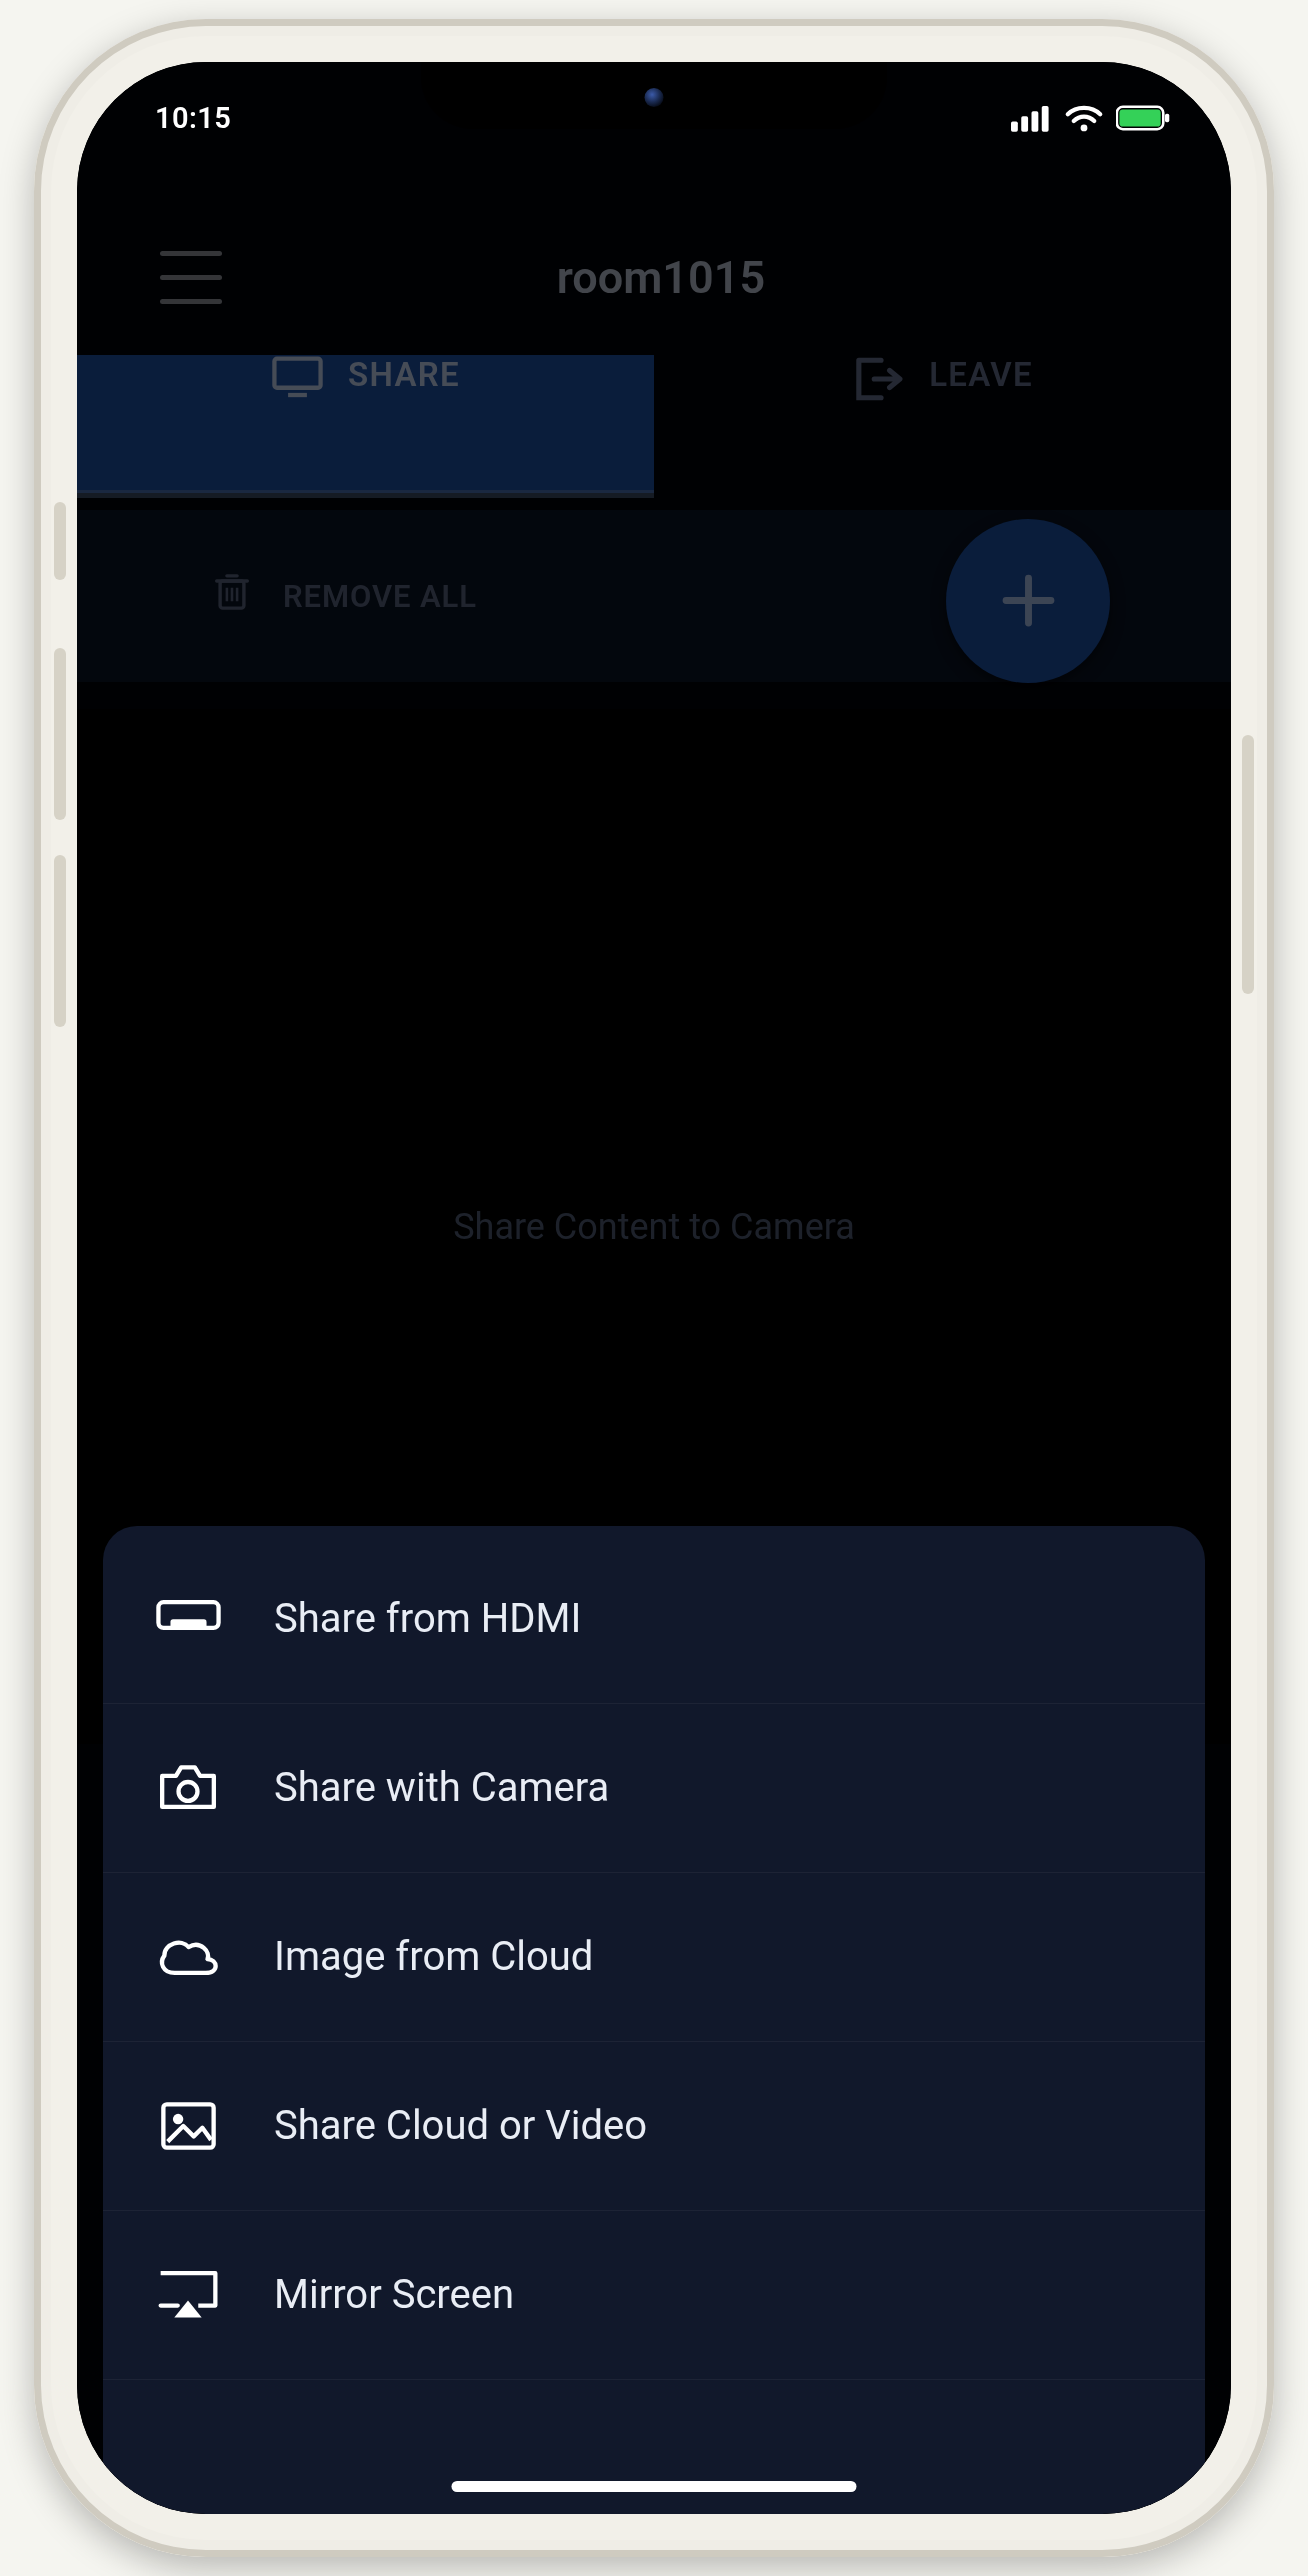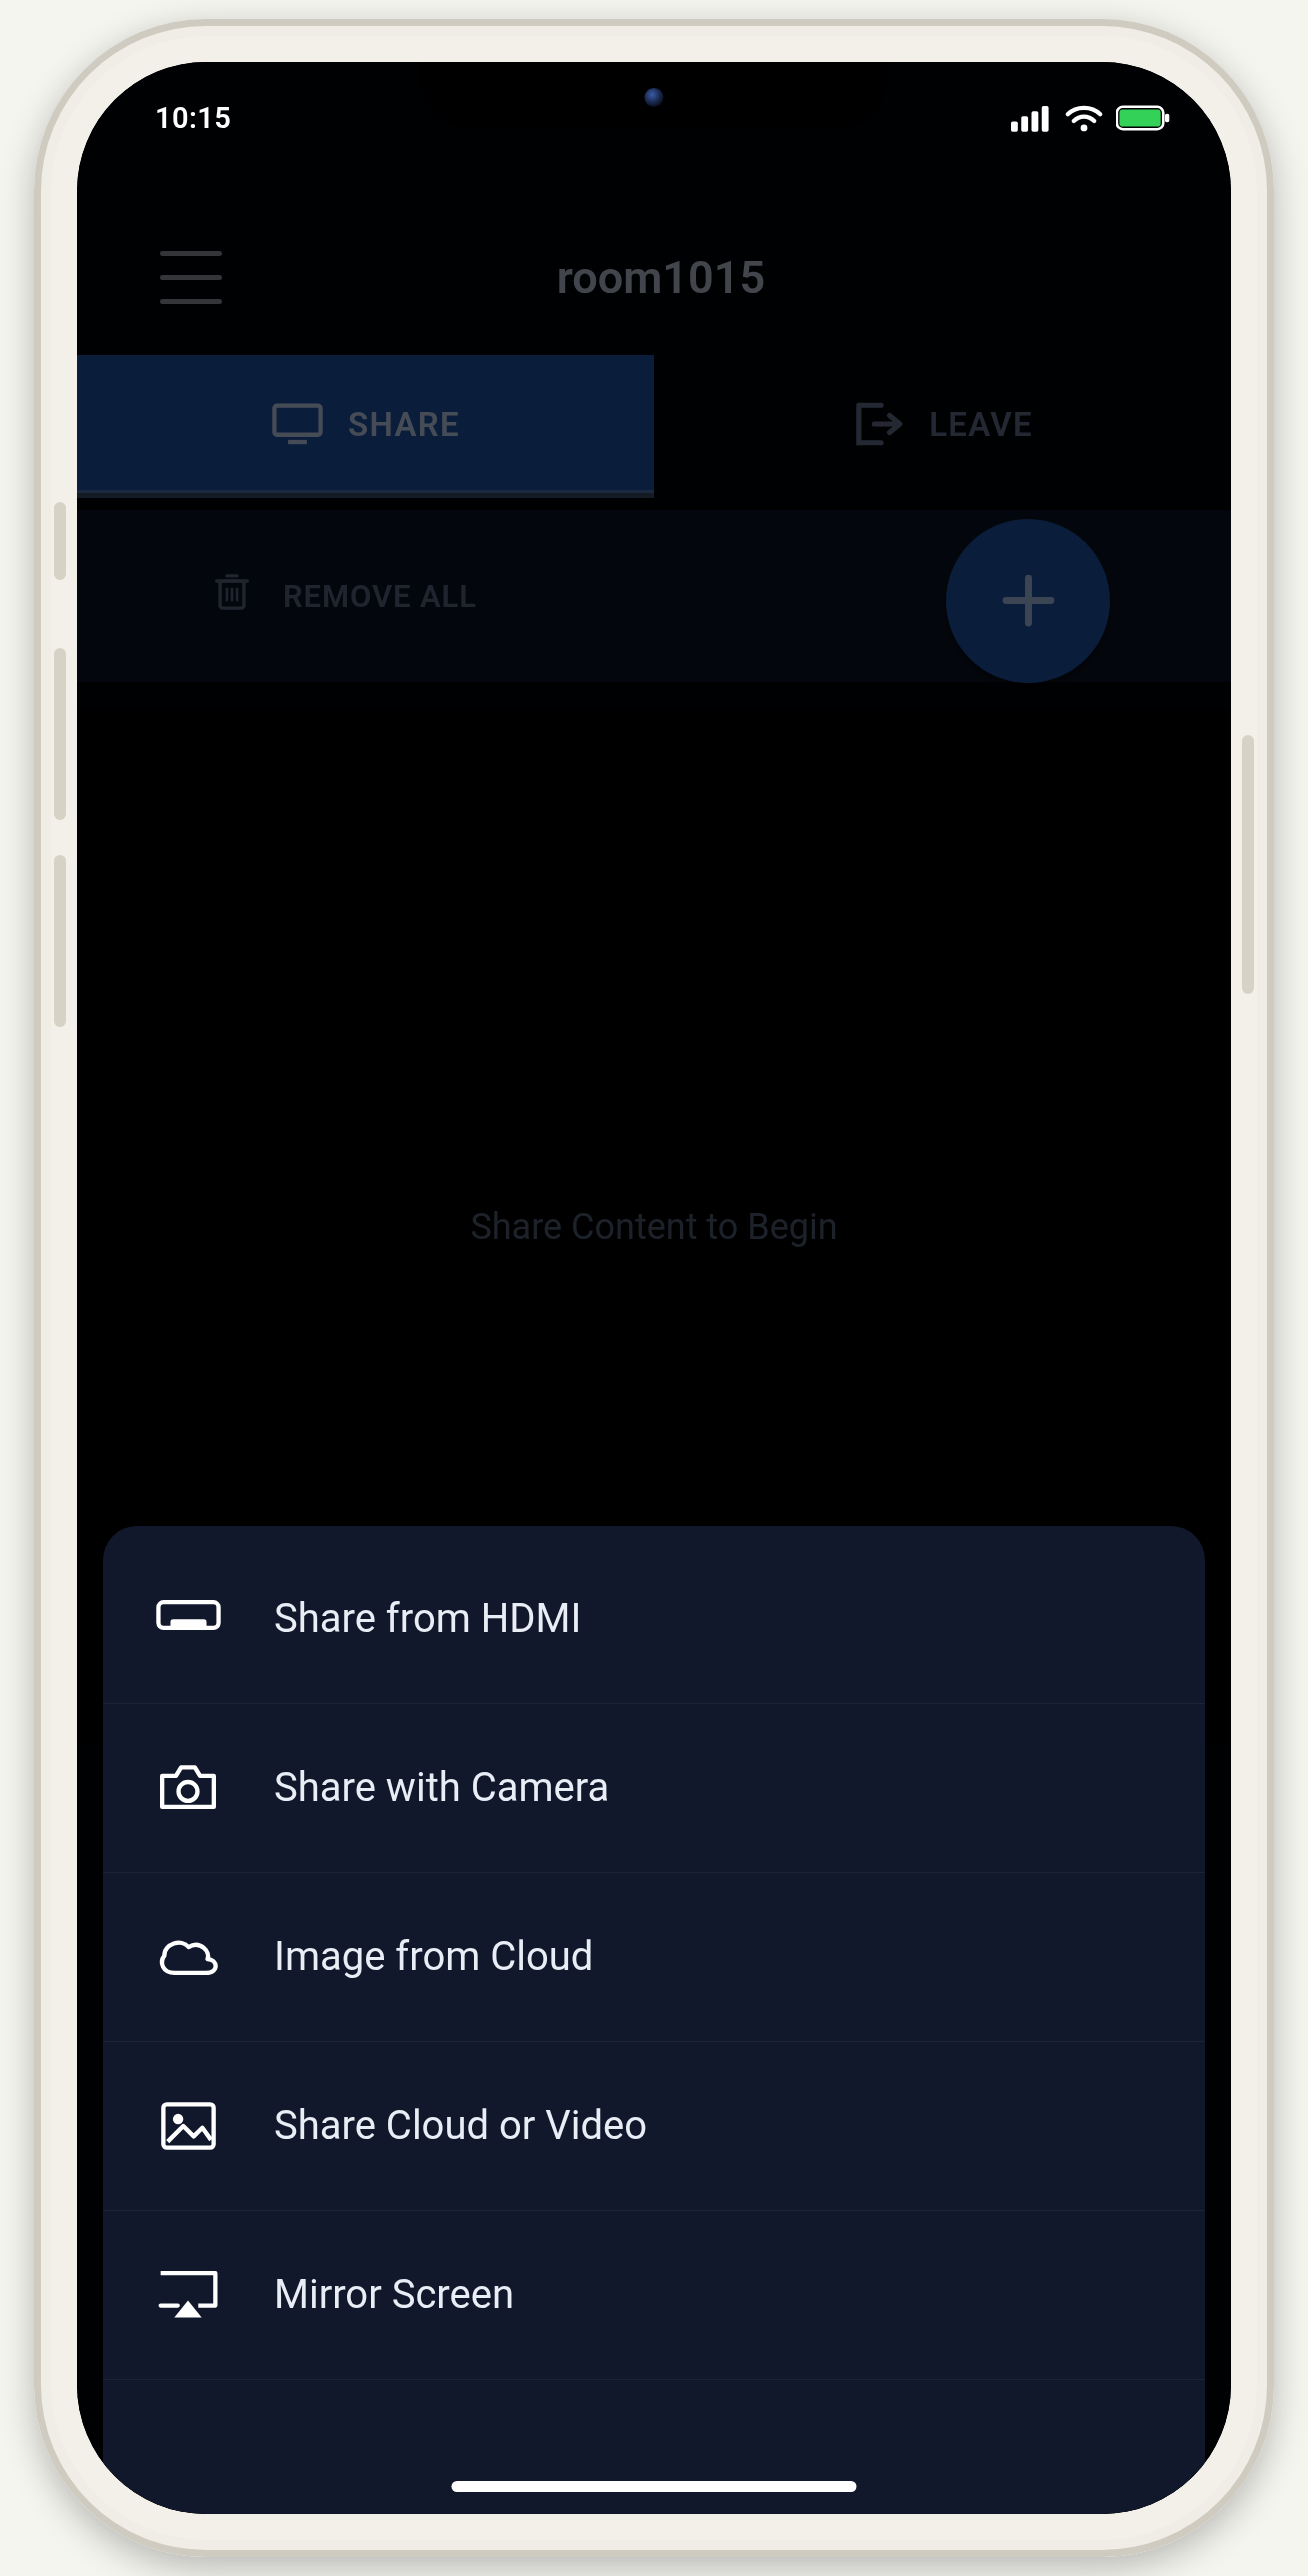--- a/index.html
+++ b/index.html
@@ -136,21 +136,20 @@
   
   .tabrow {
     position: absolute;
     top: 293px; left: 0; right: 0;
     height: 138px;
     display: flex;
   }
   .tabrow .tab {
     flex:1;
     display:flex;
-    align-items:center;
     justify-content:center;
     gap: 24px;
     font-size: 33px;
     font-weight: 600;
     letter-spacing: 1.3px;
     color: #5f6b87;
   }
   .tabrow .tab.active {
     background: #1b4c9c;
     color: #b9c7e3;
@@ -319,21 +318,21 @@
           <div class="fab">
             <span>
               <svg width="69" height="69" viewBox="0 0 80 80">
                 <path d="M40 14 V66 M14 40 H66" stroke="#9fb6dd" stroke-width="8" stroke-linecap="round"></path>
               </svg>
             </span>
           </div>
         </div>
 
         <div class="empty-area">
-          <div class="empty-text">Share Content to Begin</div>
+          <div class="empty-text">Share Content to Camera</div>
         </div>
 
         <div class="dim-overlay"></div>
       </div>
 
       <div class="statusbar">
         <div class="time">10:15</div>
         <div class="status-right">
           <span>
             <svg width="41" height="28" viewBox="0 0 48 32">

